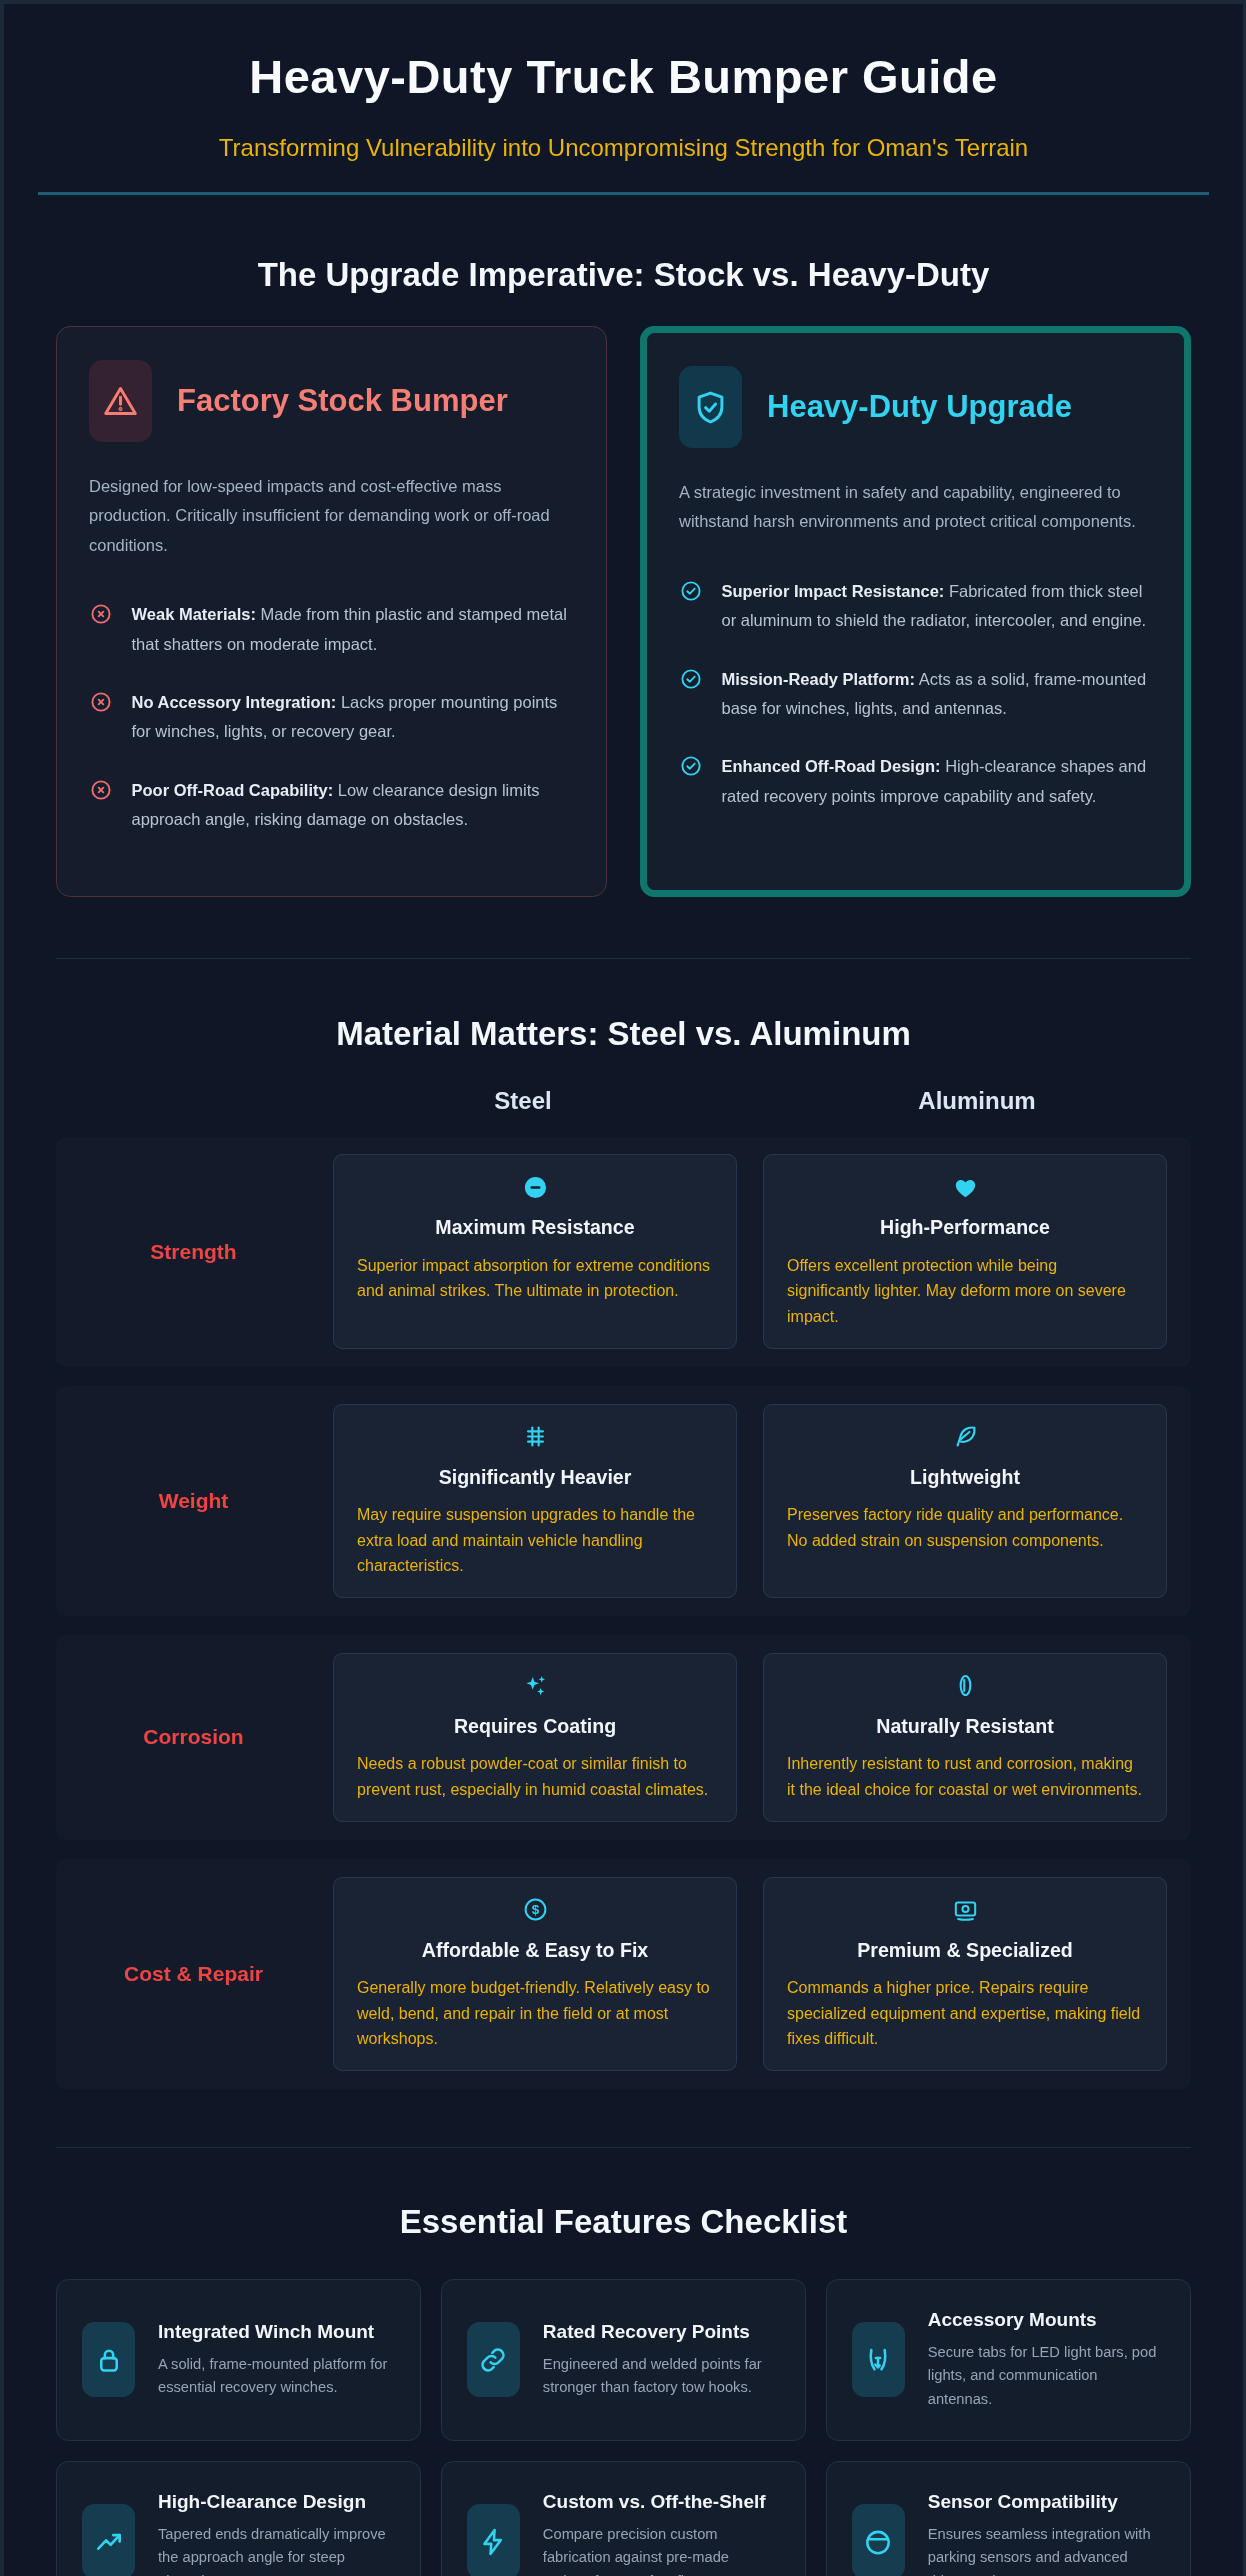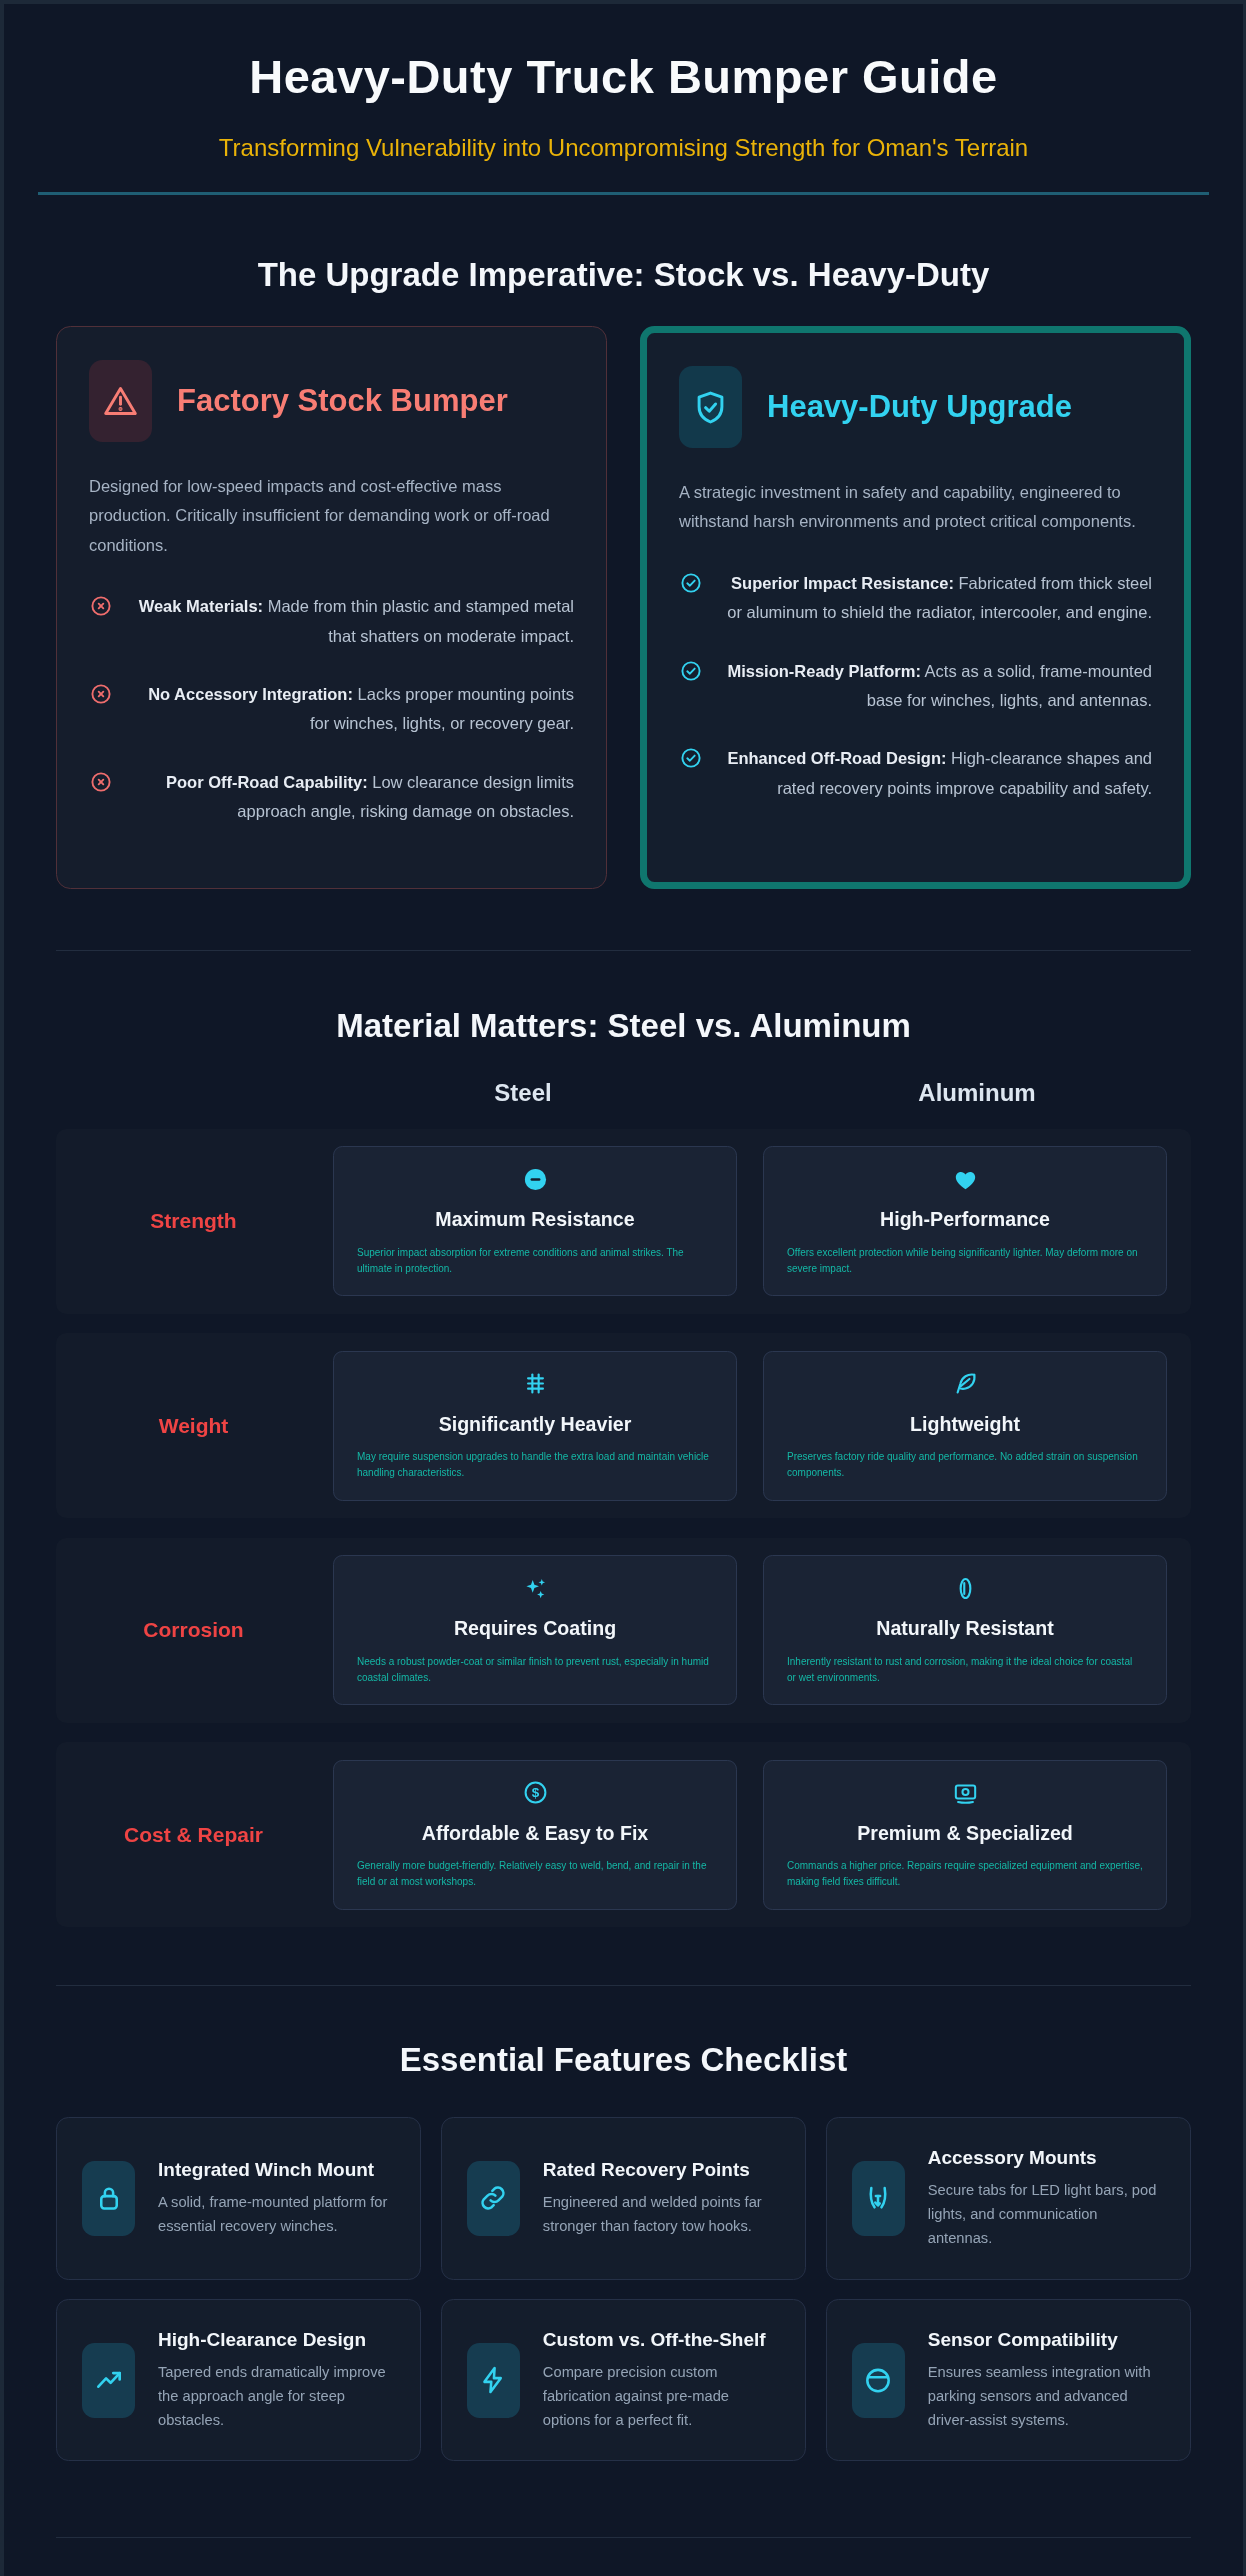--- a/index.html
+++ b/index.html
@@ -24,39 +24,39 @@
   .vs-card.upgrade{ background:#141e2d; border:7px solid #0f766e; }
   .vs-head{ display:flex; align-items:center; gap:25px; }
   .icon-tile{ width:63px; height:82px; border-radius:13.4px; flex:0 0 auto;
               display:flex; align-items:center; justify-content:center; }
   .tile-red{ background:#342230; }
   .tile-teal{ background:#12394b; }
   .vs-title{ font-size:31px; font-weight:bold; }
   .vs-title.red{ color:#f87d74; }
   .vs-title.cyan{ color:#32d2f0; }
   .vs-desc{ margin-top:30px; color:#a6b3c4; font-size:16.5px; line-height:1.78; }
-  .point-list{ list-style:none; margin-top:32px;text-align:right; }
+  .point-list{ list-style:none; margin-top:40px; }
   .point{ display:flex; gap:18.5px; margin-bottom:29px; align-items:flex-start; }
   .point-icon{ flex:0 0 auto; margin-top:2.1px; }
   .point-body{ font-size:16.5px; line-height:1.78; color:#b7c3d2; }
   .point-label{ font-weight:bold; color:#e8edf4; }
   
   .matrix-header{ display:grid; grid-template-columns:227px 1fr 1fr; gap:26px;
                   margin:34px 52px 0; }
   .col-header{ text-align:center; color:#dde6f0; font-size:24px; font-weight:bold; }
   .matrix-row{ display:grid; grid-template-columns:227px 1fr 1fr; gap:26px;
                background:#131b2a; border-radius:10.3px; margin:0 52px 19.6px;
                padding:17.5px 24px; align-items:center; }
   .matrix-rows{ margin-top:21.6px; }
   .row-label{ text-align:center; color:#ef4444; font-size:21px; font-weight:bold; }
   .cell-card{ background:#1a2334; border:1px solid #2b3750; border-radius:9.3px;
               padding:18.5px 23px; height:100%; }
   .cell-head{ display:flex; align-items:center; gap:15.5px;flex-direction:column; }
   .cell-title{ color:#f2f6fa; font-size:19.6px; font-weight:bold; }
-  .cell-desc{ margin-top:13.4px; color:#14b8a6; font-size:10px; line-height:1.6; }
+  .cell-desc{ margin-top:13.4px; color:#eab308; font-size:16px; line-height:1.6; }
   
   .features-grid{ display:grid; grid-template-columns:1fr 1fr 1fr; gap:19.6px;
                   margin:38px 52px 0; }
   .feature-card{ background:#141d2c; border:1px solid #253047; border-radius:12.4px;
                  padding:28px 25px; display:flex; gap:23px; align-items:center; }
   .feature-tile{ width:53px; height:75px; border-radius:12.4px; background:#163c50;
                  flex:0 0 auto; display:flex; align-items:center; justify-content:center; }
   .feature-title{ color:#f2f6fa; font-size:19px; font-weight:bold; line-height:1.3; }
   .feature-desc{ color:#95a4b6; font-size:14.7px; line-height:1.62; margin-top:8.2px; }
   

